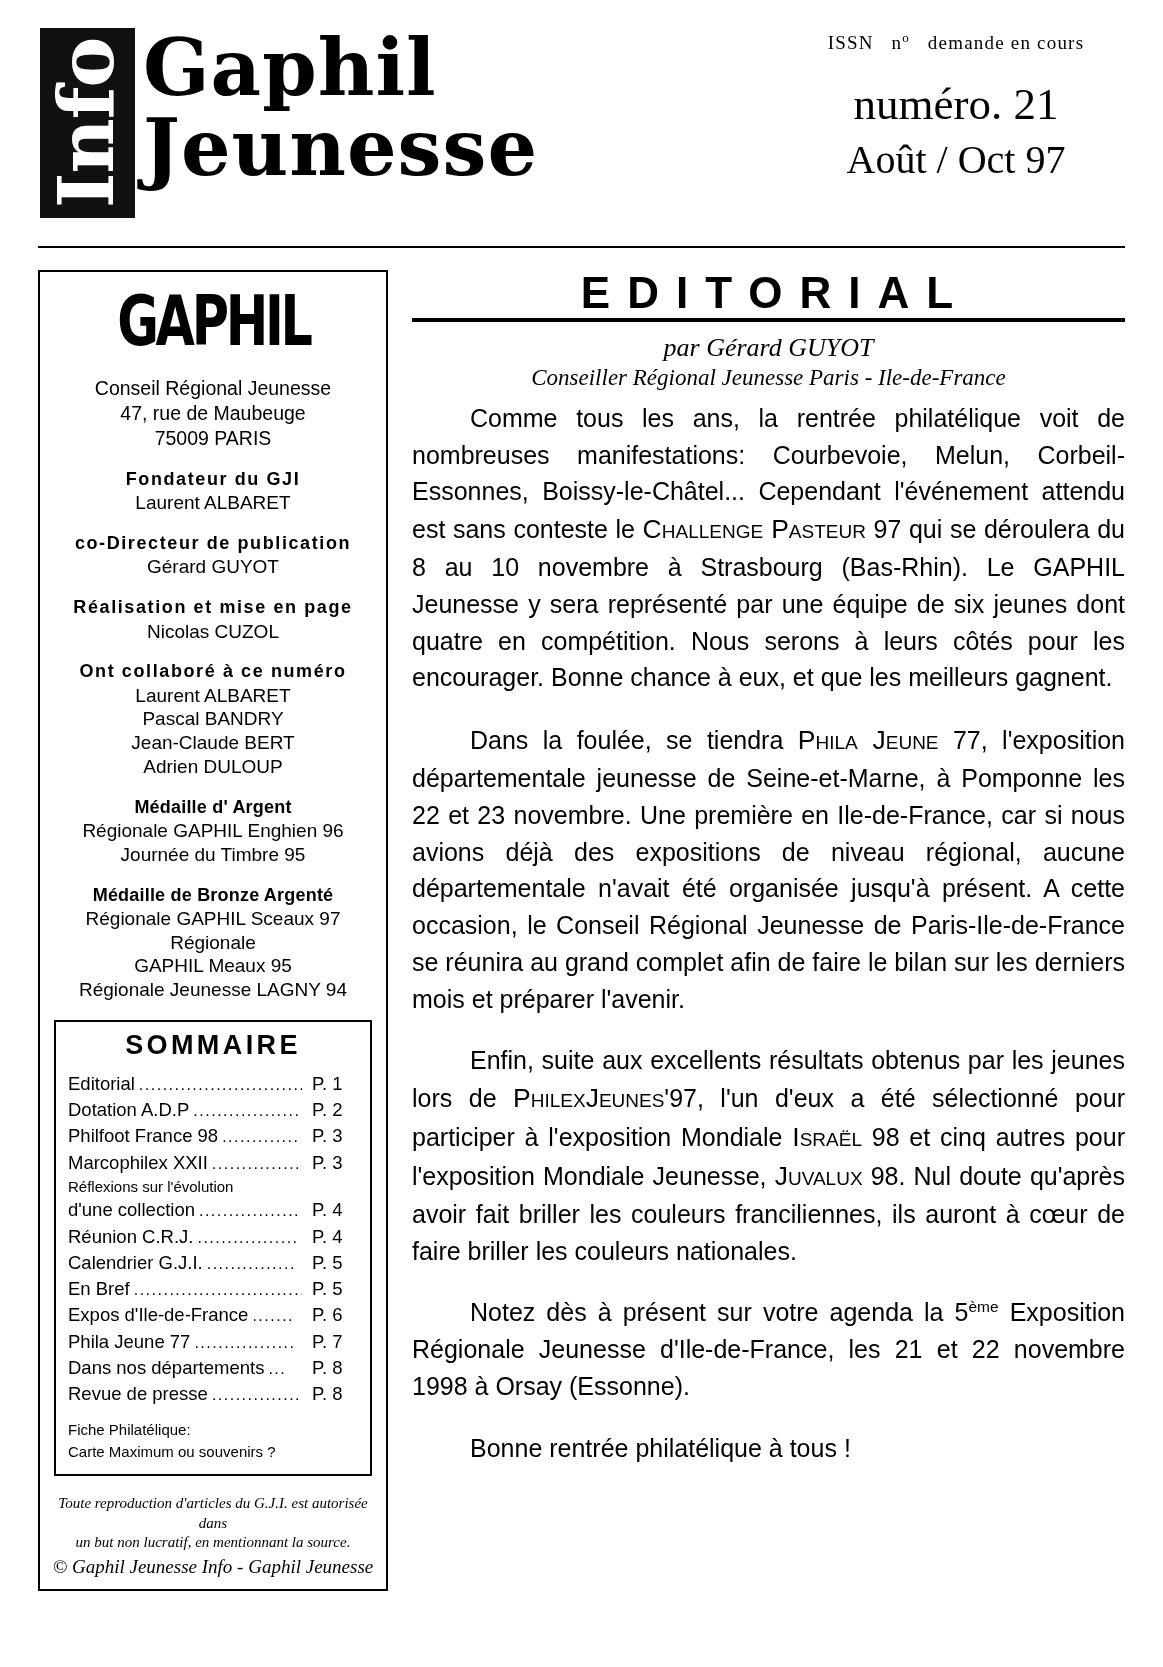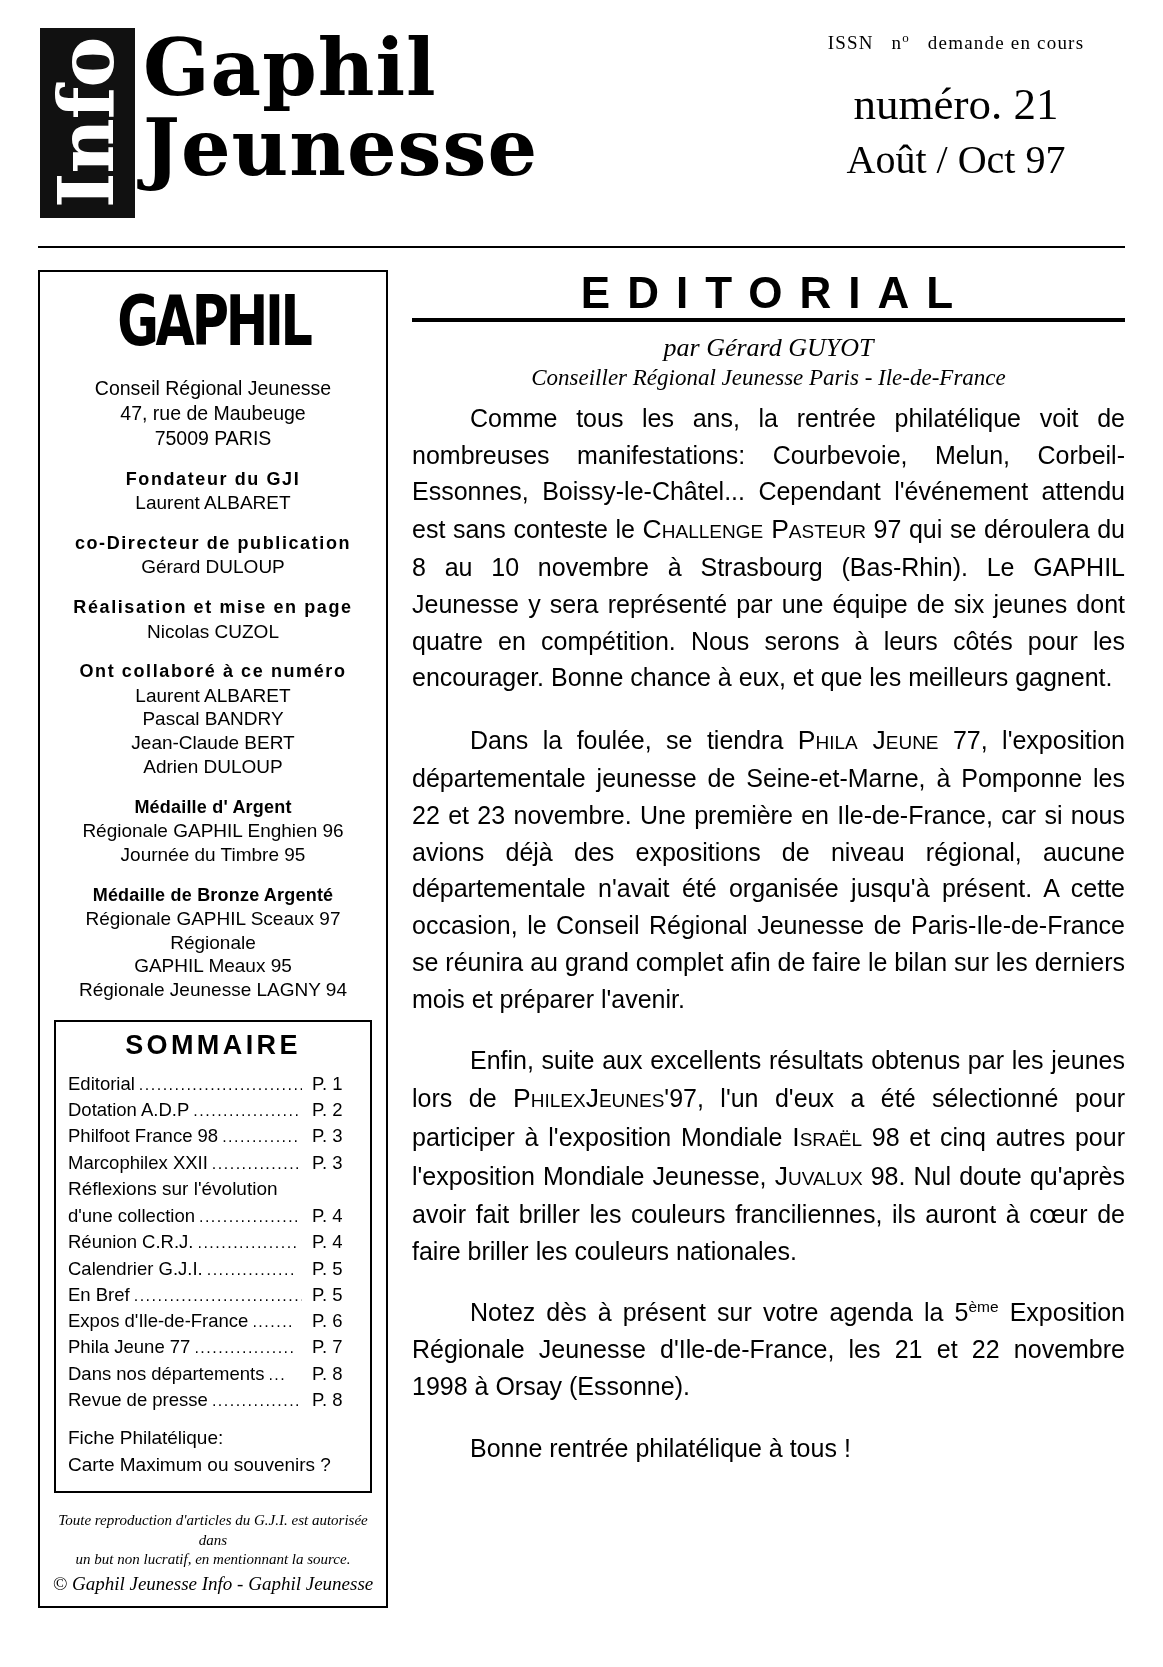--- a/index.html
+++ b/index.html
@@ -186,21 +186,21 @@
     letter-spacing: 1.5px;
     font-size: 16px;
     color: #000;
   }
   .toc-page {
     flex: 0 0 46px;
     text-align: left;
     padding-left: 6px;
   }
   .toc-plain {
-    font-size: 19px;
+    font-size: 15px;
     line-height: 1.42;
   }
   .toc-gap { height: 12px; }
 
   .copyright {
     margin-top: 18px;
     text-align: center;
     font-family: "Liberation Serif", serif;
     font-style: italic;
     font-size: 15px;
@@ -303,21 +303,21 @@
       </div>
 
       <div class="credit-group">
         <div class="credit-head">Fondateur du GJI</div>
         <div class="credit-name">Laurent ALBARET</div>
       </div>
 
 
       <div class="credit-group">
         <div class="credit-head">co-Directeur de publication</div>
-        <div class="credit-name">Gérard DULOUP</div>
+        <div class="credit-name">Gérard GUYOT</div>
       </div>
 
       <div class="credit-group">
         <div class="credit-head">Réalisation et mise en page</div>
         <div class="credit-name">Nicolas CUZOL</div>
       </div>
 
       <div class="credit-group">
         <div class="credit-head">Ont collaboré à ce numéro</div>
         <div class="credit-name">Laurent ALBARET</div>

